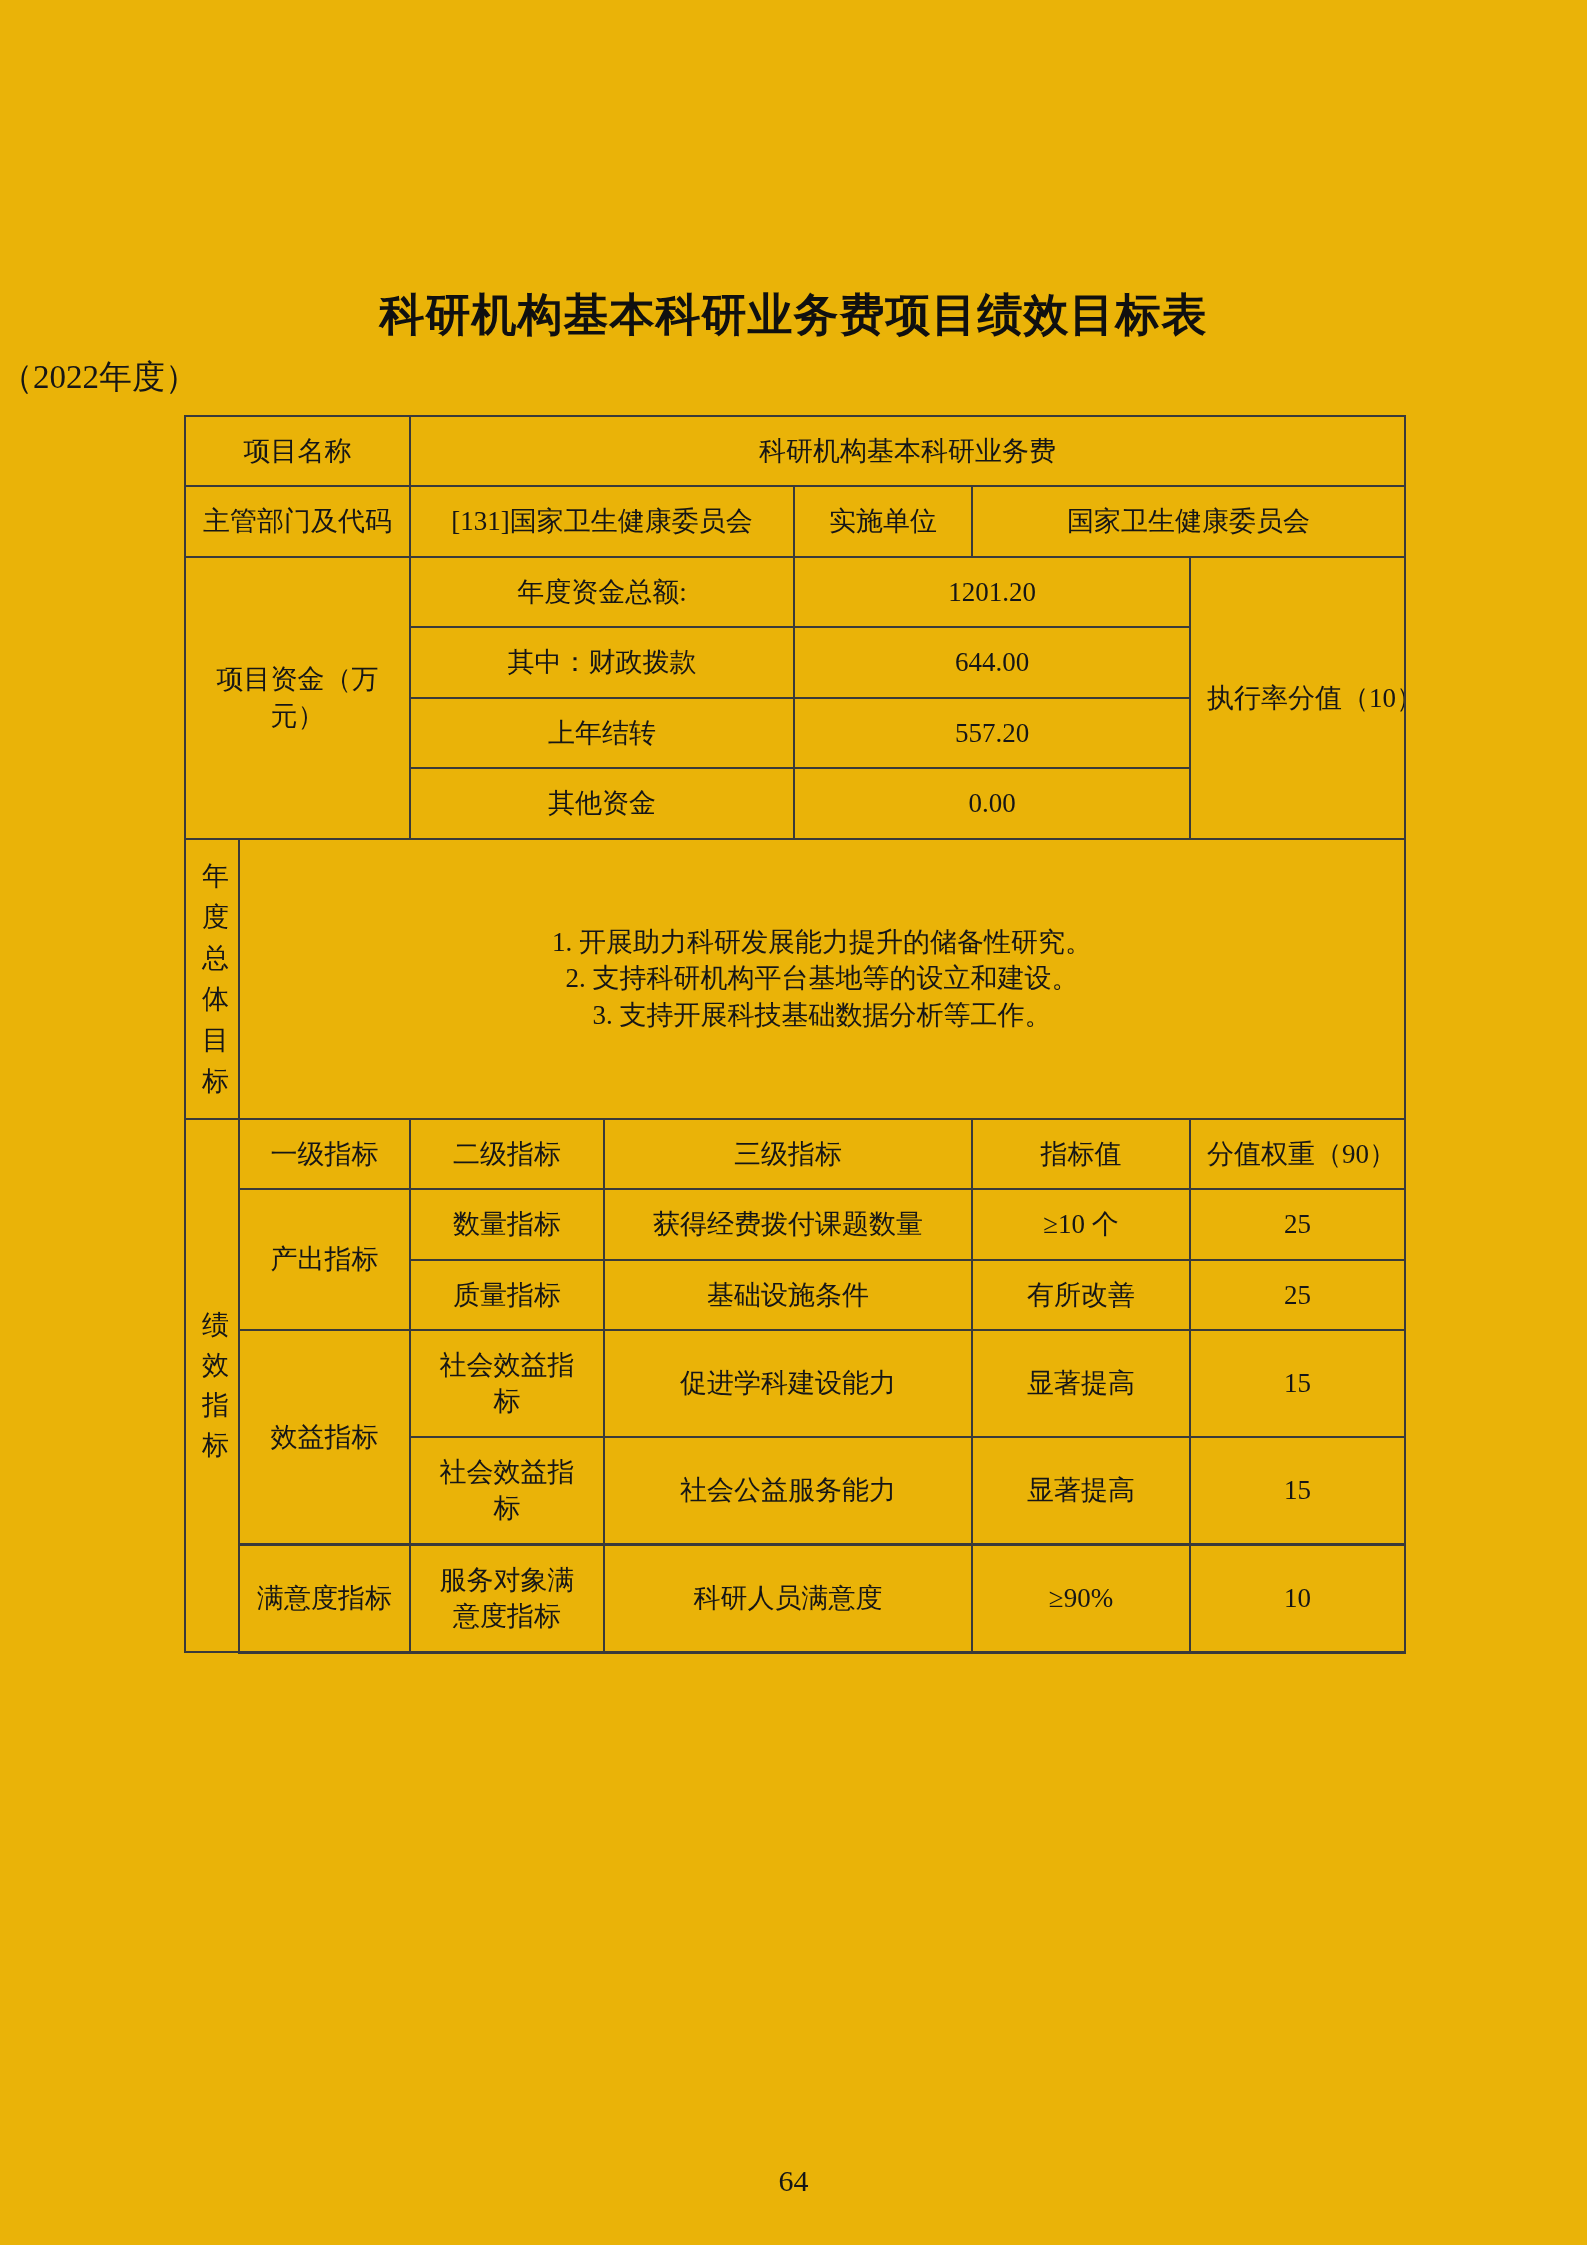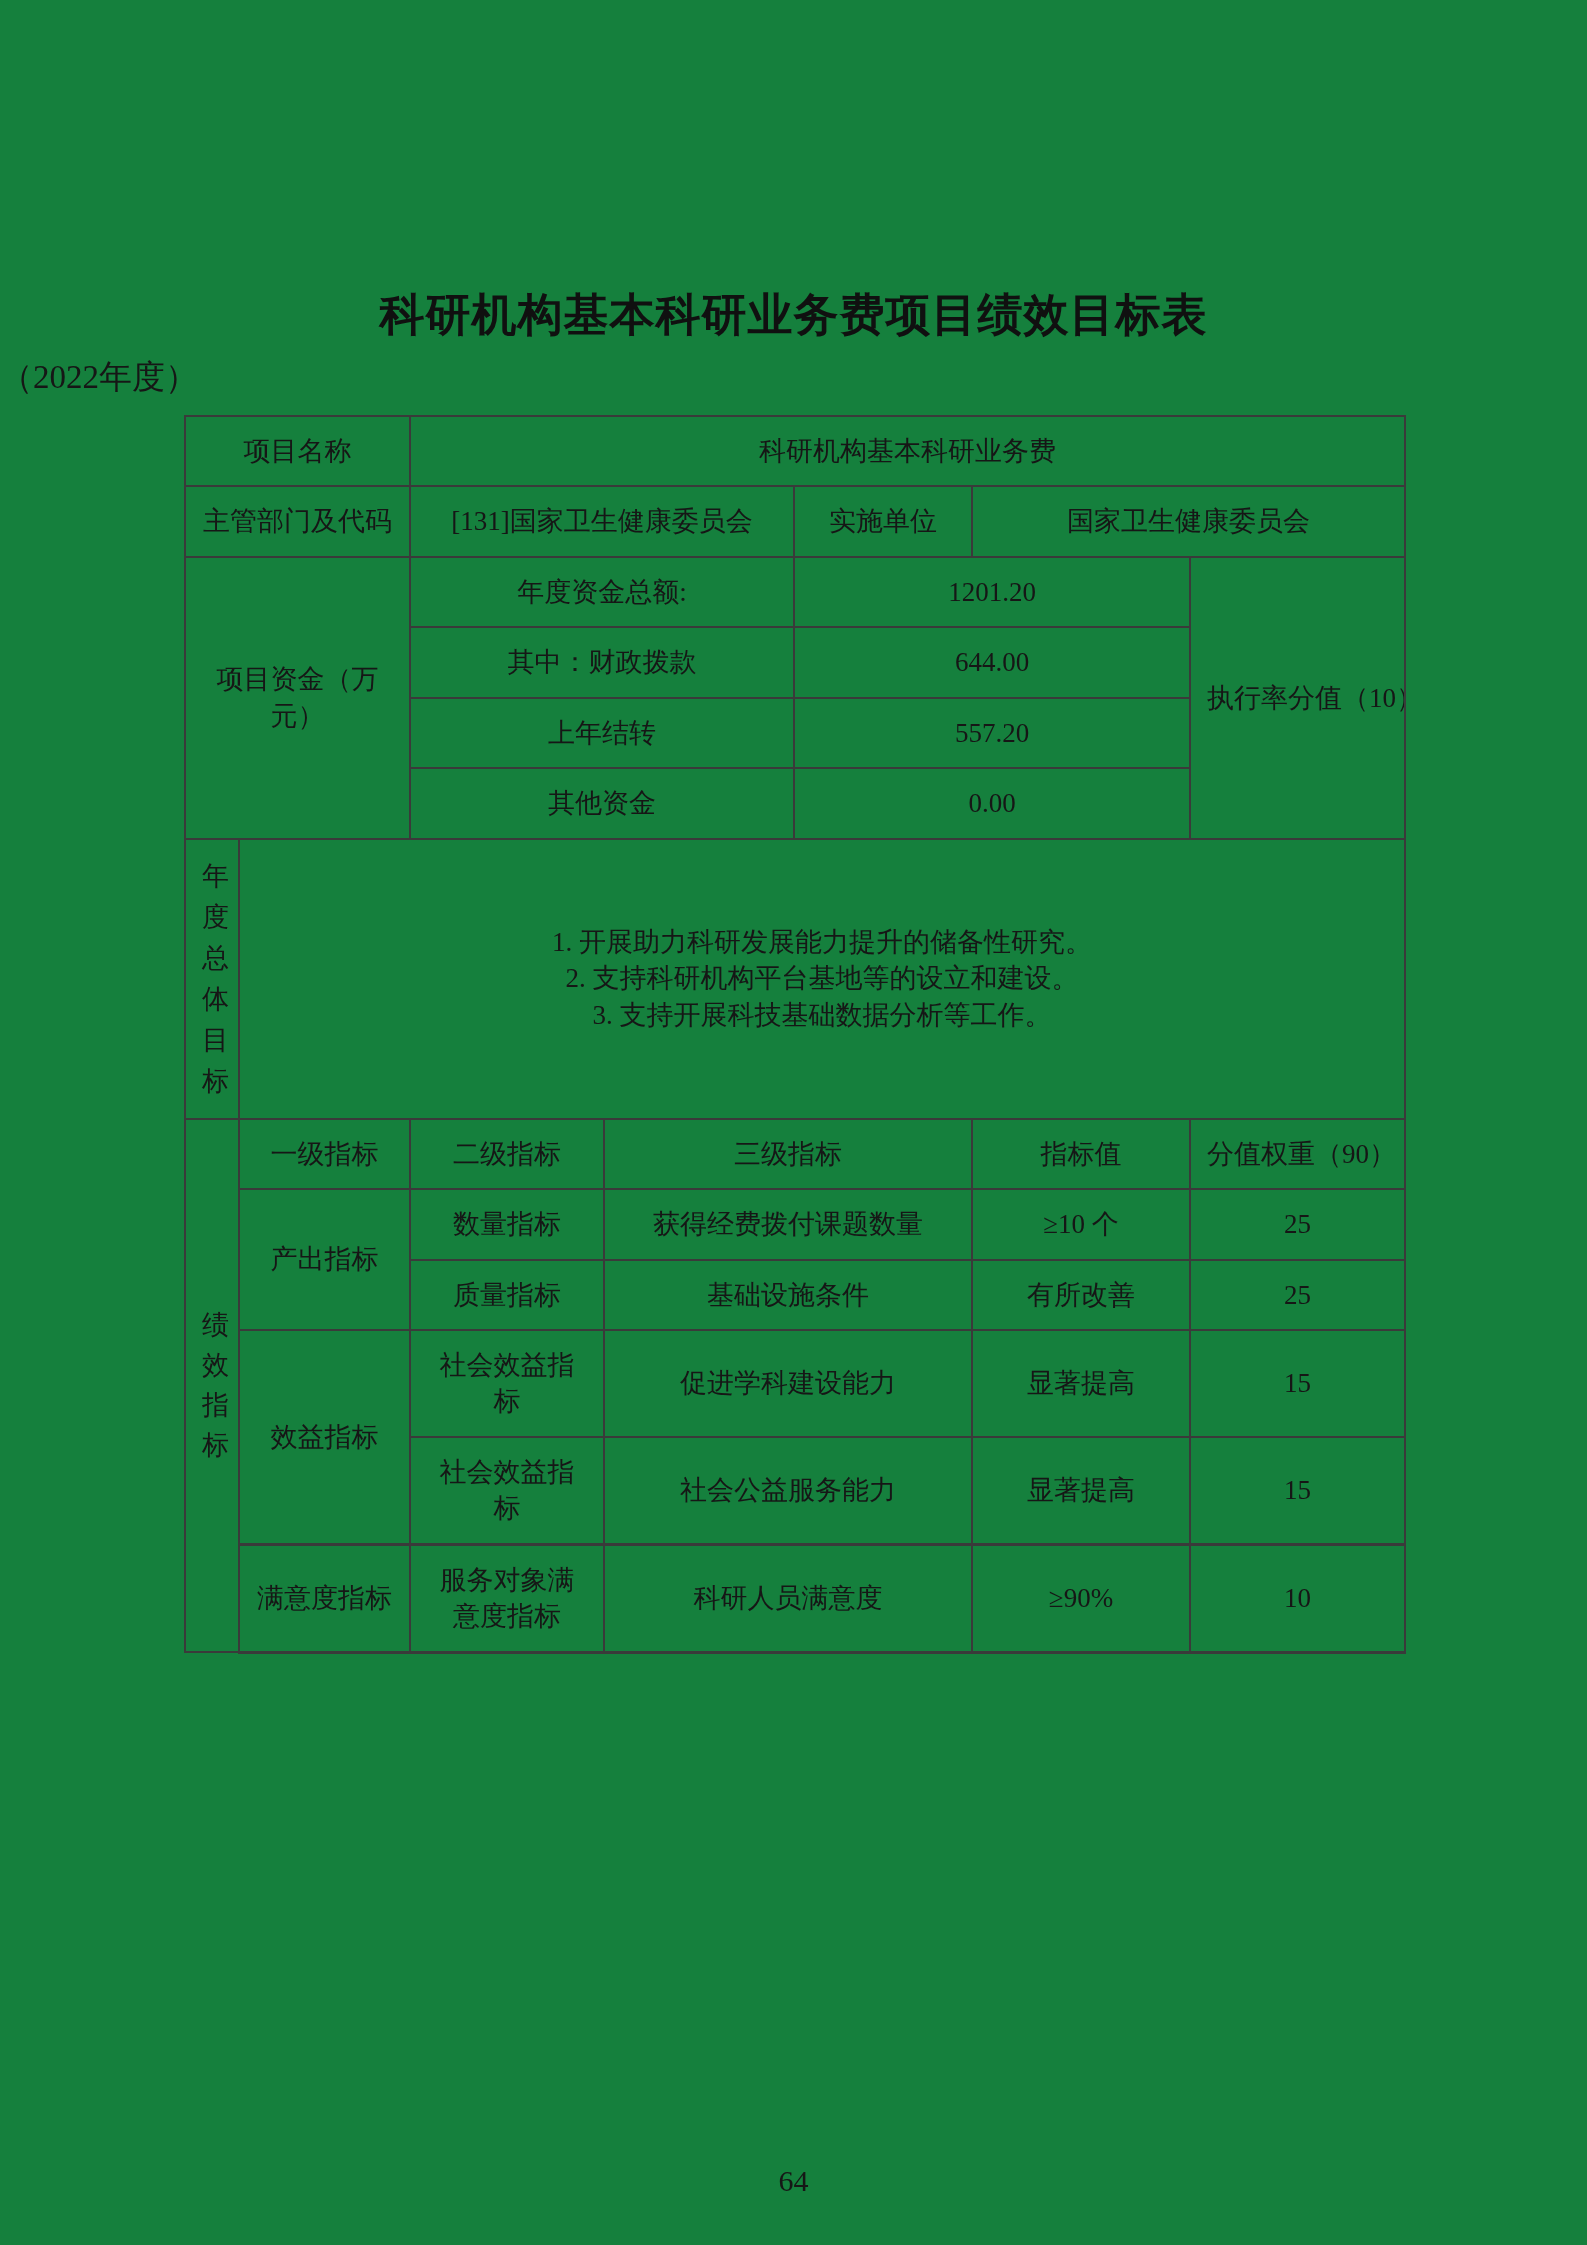--- a/index.html
+++ b/index.html
@@ -1,19 +1,19 @@
 <!DOCTYPE html>
 <html><head>
 <meta charset="utf-8">
 <style>
   html,body{margin:0;padding:0;background:#ffffff;}
   .page{
     position:relative;
     width:1587px;height:2245px;
-    background:#15803d;
+    background:#eab308;
     font-family:"Liberation Serif","DejaVu Serif",serif;
     color:#161616;
     overflow:hidden;
   }
   .doc-title{
     position:absolute;top:289px;left:0;right:0;
     text-align:center;
     font-family:"Liberation Sans","DejaVu Sans",sans-serif;
     font-weight:700;
     font-size:45px;line-height:1.15;

